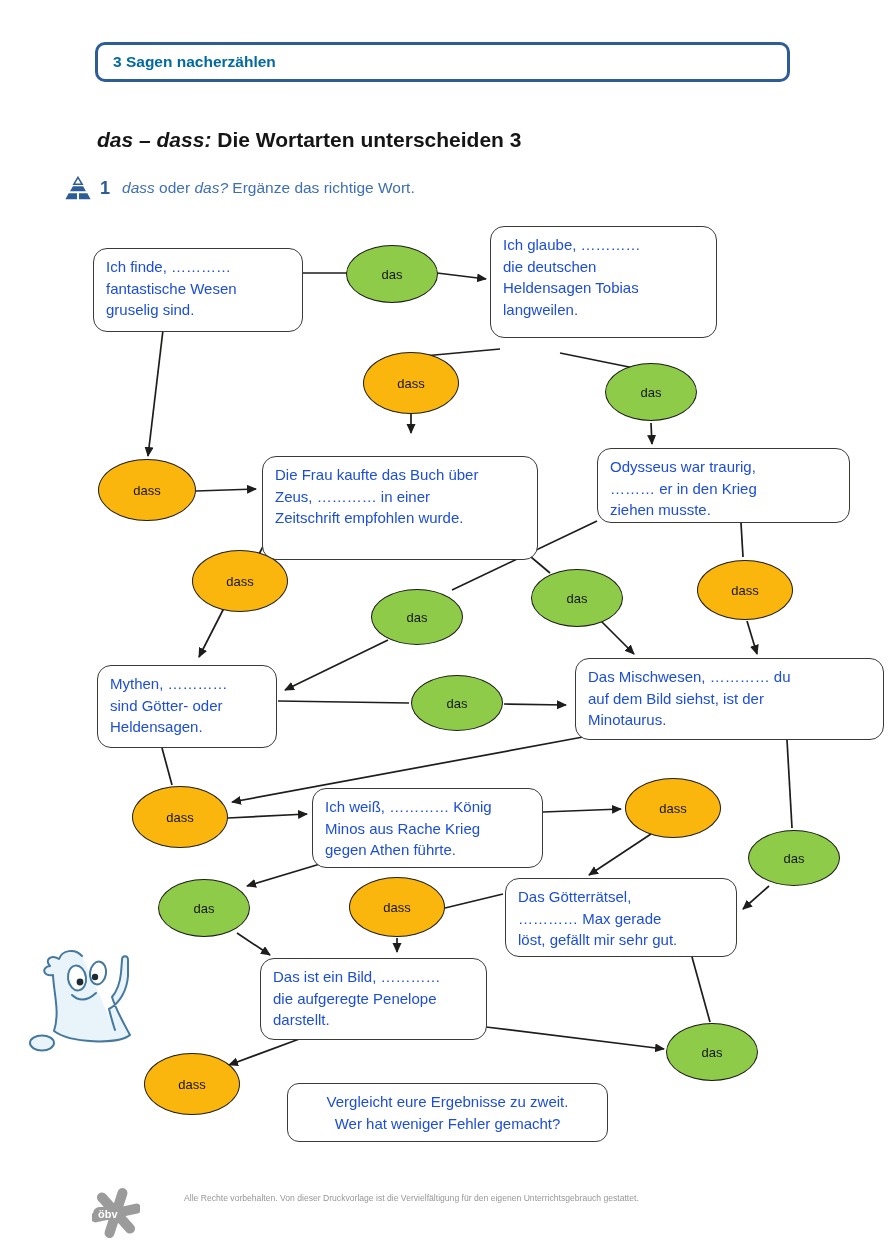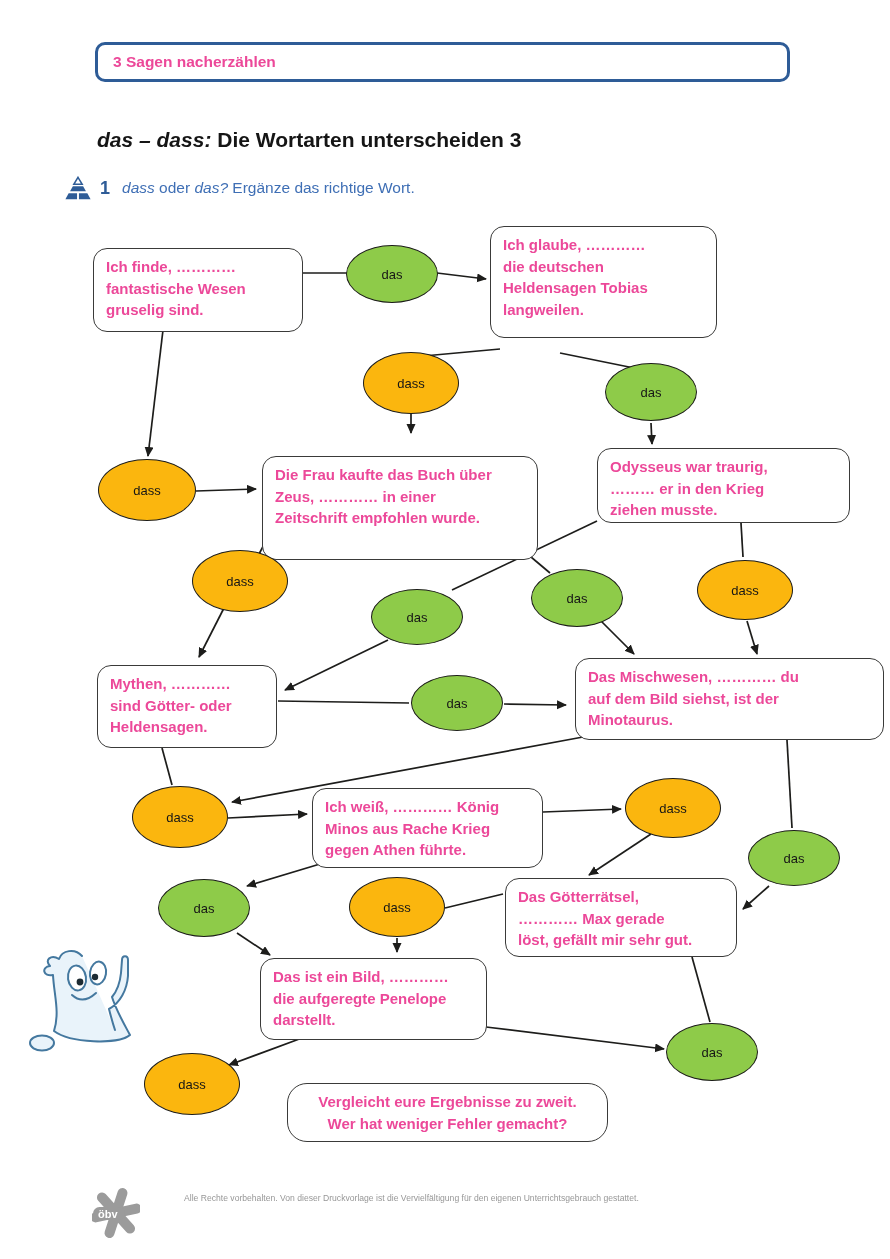--- a/index.html
+++ b/index.html
@@ -2,37 +2,37 @@
 <html lang="de"><head>
 <meta charset="utf-8">
 <style>
   html,body{margin:0;padding:0;background:#fff;}
   .page{position:relative;width:890px;height:1259px;background:#fff;overflow:hidden;
         font-family:"Liberation Sans", sans-serif;color:#111;}
   
   .chapter-box{position:absolute;left:95px;top:42px;width:695px;height:40px;
         border:3px solid #2e5c97;border-radius:10px;box-sizing:border-box;
         display:flex;align-items:center;padding-left:15px;}
-  .chapter-box span{color:#ec4899;font-weight:bold;font-size:15.5px;}
+  .chapter-box span{color:#0369a1;font-weight:bold;font-size:15.5px;}
   
   .title{position:absolute;left:97px;top:128px;font-size:21px;font-weight:bold;color:#151515;}
   .title .em{font-style:italic;}
   
   .exrow{position:absolute;left:64px;top:176px;display:flex;align-items:flex-start;}
   .exrow .num{color:#2e5c97;font-weight:bold;font-size:18px;margin:0 12px 0 8px;line-height:24px;}
   .exrow .instr{color:#3f6fb5;font-size:15.5px;line-height:24px;}
   .exrow .instr .it{font-style:italic;}
   
   #diagram{position:absolute;left:0;top:0;width:890px;height:1259px;}
   #diagram svg{position:absolute;left:0;top:0;}
   .sbox{position:absolute;background:#fff;border:1.7px solid #3a3a39;border-radius:14px;
         box-sizing:border-box;padding:7px 12px;font-size:15px;line-height:21.5px;
-        white-space:pre-line;color:#ec4899;font-weight:bold;}
+        white-space:pre-line;color:#1d4ed8;}
   .sbox.center{display:flex;align-items:center;justify-content:center;text-align:center;
-        padding:4px 8px;border-radius:20px;}
+        padding:4px 8px;border-radius:12px;}
   .opt{position:absolute;border:1.7px solid #1d1d1b;border-radius:50%;box-sizing:border-box;
         display:flex;align-items:center;justify-content:center;font-size:13px;color:#161616;}
   
   .mascot{position:absolute;left:25px;top:940px;}
   .footer{position:absolute;left:92px;top:1186px;width:720px;display:flex;}
   .footer .ftext{margin-left:44px;padding-top:7px;font-size:8.6px;line-height:11.6px;color:#979797;}
   .footer .ftext b{color:#8b8b8b;}
   .oebv{position:absolute;left:92px;top:1186px;}
 </style>
 </head>

